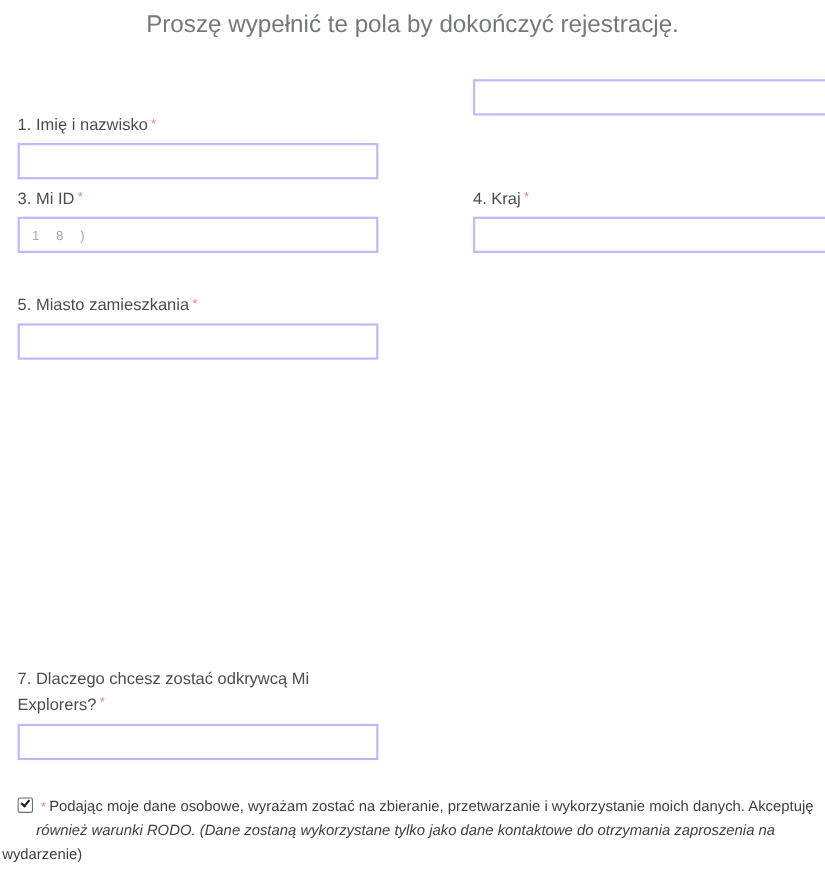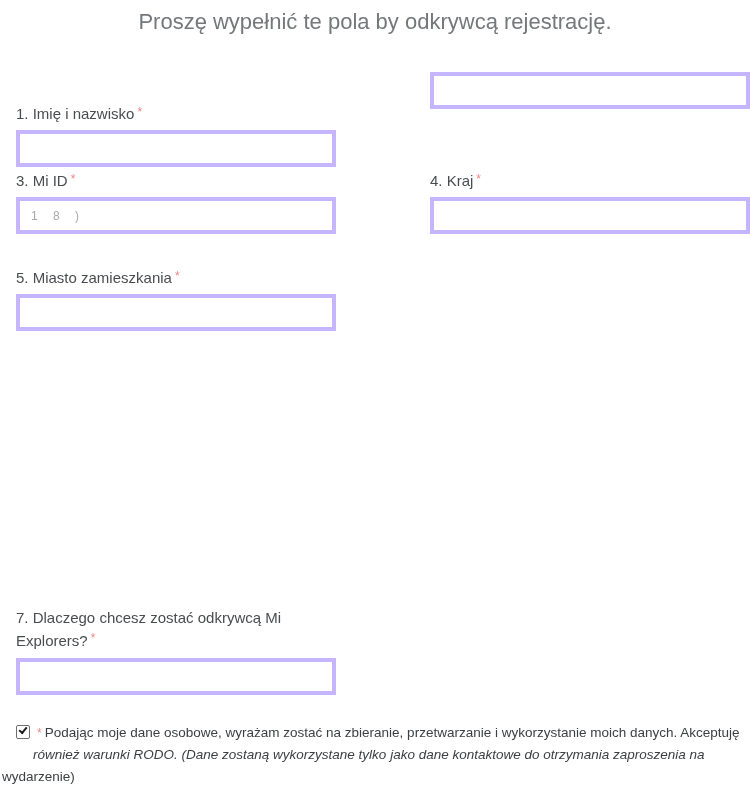--- a/index.html
+++ b/index.html
@@ -23,26 +23,26 @@
   }
   .field-label.wrap{white-space:normal;max-width:302px;line-height:23px;}
   .req{
     color:#ef8585;font-size:12px;vertical-align:top;
     position:relative;top:-2px;margin-left:3px;
   }
   .req.gap{margin-left:9px;}
   .text-input{
     display:block;
     width:301px;height:29px;
-    border:4px solid #c4b5fd;
+    border:2px solid #c4b5fd;
     background:#ffffff;
     box-sizing:content-box;
     font-family:"Liberation Sans", sans-serif;
     font-size:13px;color:#9da0a3;
-    padding:0 0 0 11px;outline:none;
+    padding:0 12px 0 11px;outline:none;
   }
   .text-input.faint{letter-spacing:6px;color:#a9a9a9;font-size:12px;}
   .dropzone{
     margin-left:2px;margin-top:1px;
     width:225px;height:166px;
     border:2px dashed #cfcfcf;
     display:flex;align-items:center;justify-content:center;
     cursor:pointer;background:#ffffff;
   }
   .plus-icon{position:relative;width:54px;height:54px;}
@@ -72,21 +72,21 @@
     border-left:2px solid #1c1c1c;border-bottom:2px solid #1c1c1c;
     transform:rotate(-50deg);
   }
   .consent .req{top:0;margin-right:3px;margin-left:0;}
 </style>
 </head>
 <body>
 
 <div class="page">
 
-  <div class="form-title">Proszę wypełnić te pola by odkrywcą rejestrację.</div>
+  <div class="form-title">Proszę wypełnić te pola by dokończyć rejestrację.</div>
 
   <div class="field" style="left:16px;top:72px;margin-top:32px;">
     <div class="field-label"><span>1. Imię i nazwisko</span><sup class="req">*</sup></div>
     <input class="text-input" type="text" value="" style="">
   </div>
 
   <div class="field" style="left:430px;top:72px;">
     <input class="text-input" type="text" value="" style="">
   </div>
 

